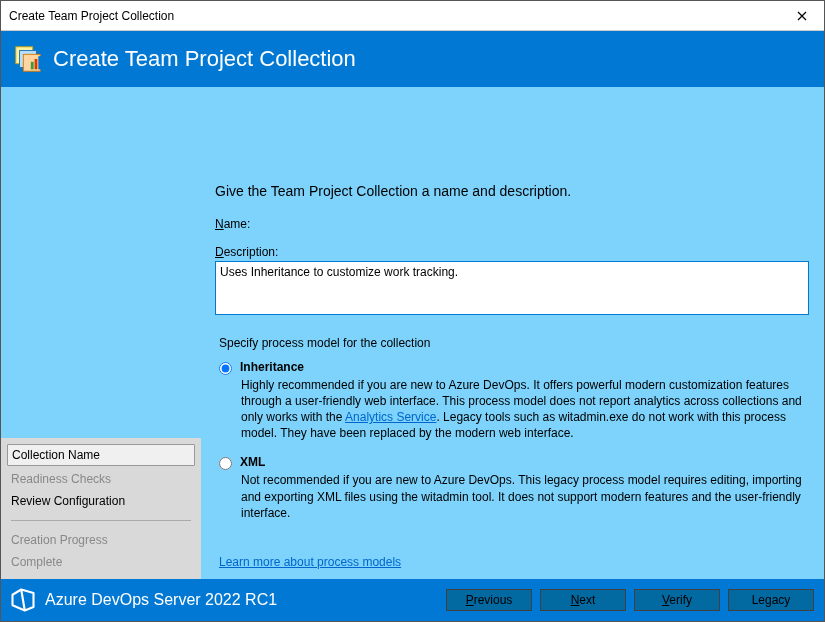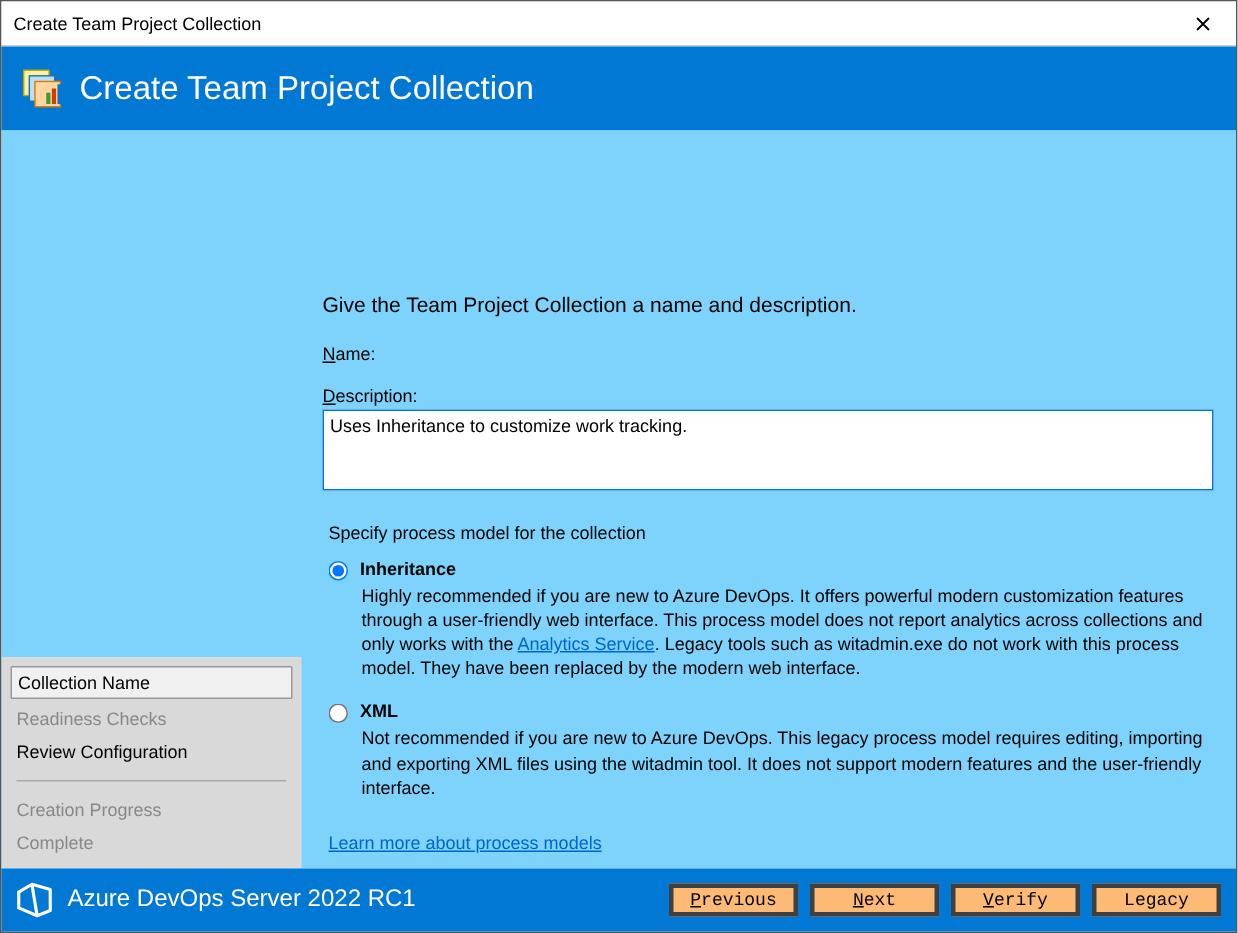--- a/index.html
+++ b/index.html
@@ -21,24 +21,24 @@
   .field-label { font-size:12px; margin-bottom:2px; }
   .field-label .ul { text-decoration:underline; }
   .text-input { width:594px; height:22px; border:1px solid #7a7a7a; background:#fff; padding:2px 4px; font-family:inherit; font-size:12px; }
   .textarea { width:594px; height:54px; border:1px solid #0078d4; background:#fff; padding:3px 4px; font-family:inherit; font-size:12px; resize:none; outline:none; }
   .section-label { font-size:12px; margin:18px 0 10px 4px; }
   .radio-row { display:flex; align-items:flex-start; gap:6px; margin-bottom:2px; }
   .radio-row input[type=radio] { margin:2px 2px 0 0; }
   .radio-label { font-size:12px; font-weight:700; }
   .radio-desc { font-size:12px; margin:0 0 14px 22px; line-height:1.35; max-width:580px; }
   .link { color:#0066cc; text-decoration:underline; cursor:pointer; }
-  .learn-more { display:inline-block; margin-top:8px; margin-left:4px; font-size:12px; }
+  .learn-more { display:inline-block; margin-top:20px; margin-left:4px; font-size:12px; }
   .footer { background:#0078d4; height:42px; display:flex; align-items:center; padding:0 10px 0 8px; gap:8px; }
   .footer .brand { color:#fff; font-size:16px; font-weight:400; flex:1; display:flex; align-items:center; gap:8px; }
-  .btn { width:86px; height:22px; background:#fdba74; border:3px solid #404040; font-family:Liberation Mono, monospace; font-size:12px; cursor:pointer; padding:0; }
+  .btn { width:86px; height:22px; background:#0369a1; border:1px solid #404040; font-family:Liberation Sans, sans-serif; font-size:12px; cursor:pointer; padding:0; }
   .btn .ul { text-decoration:underline; }
   .field-block { margin-bottom:14px; }
   .radio-block { margin-left:4px; }
 </style>
 </head>
 <body>
 
 <div class="window">
 
   <div class="titlebar">

